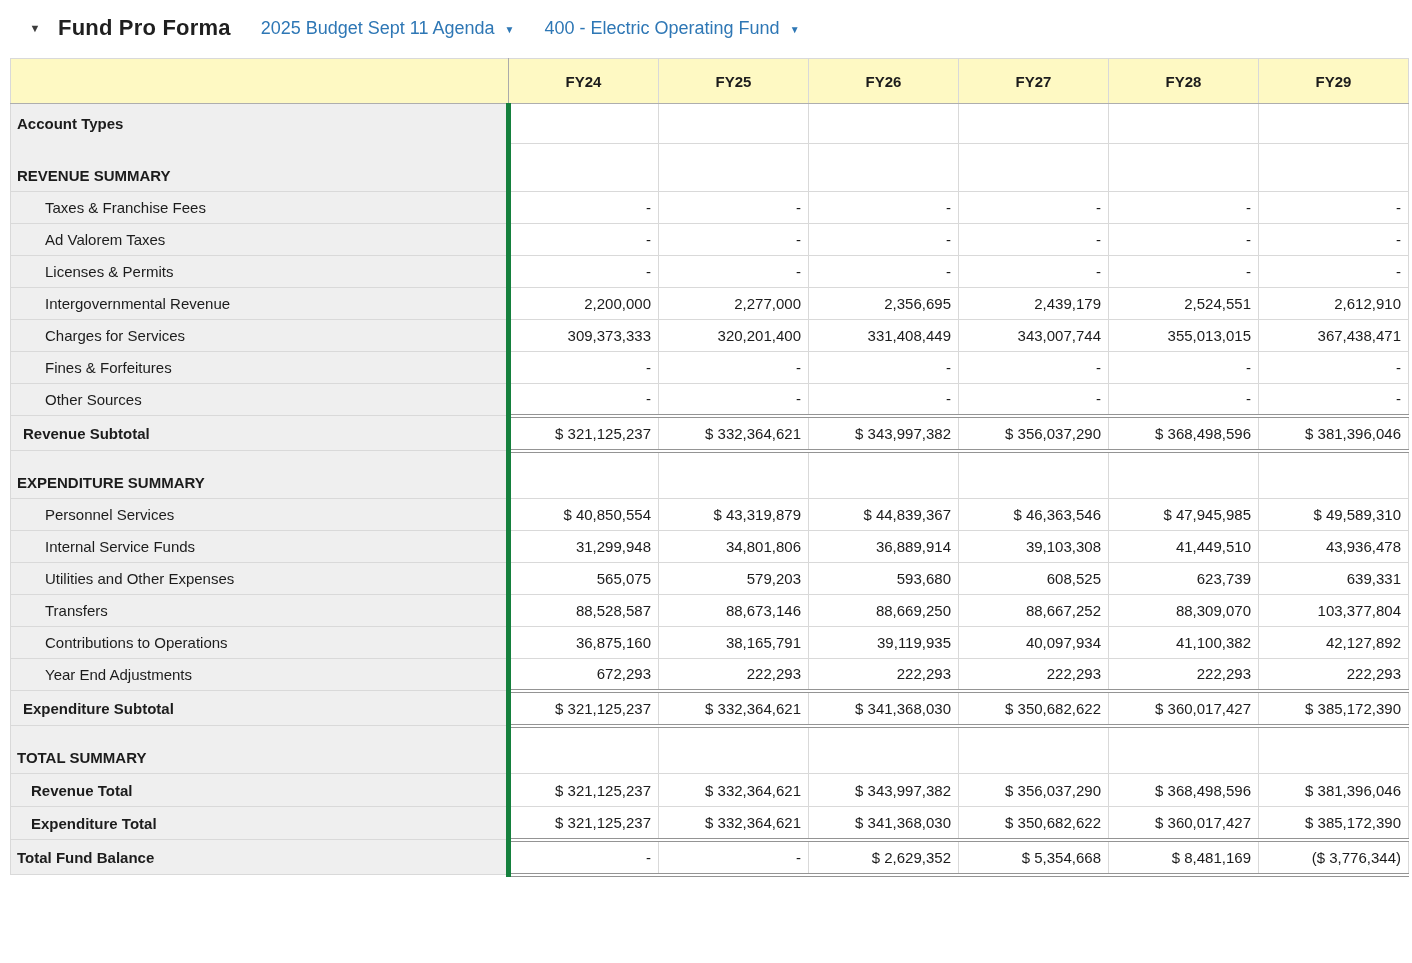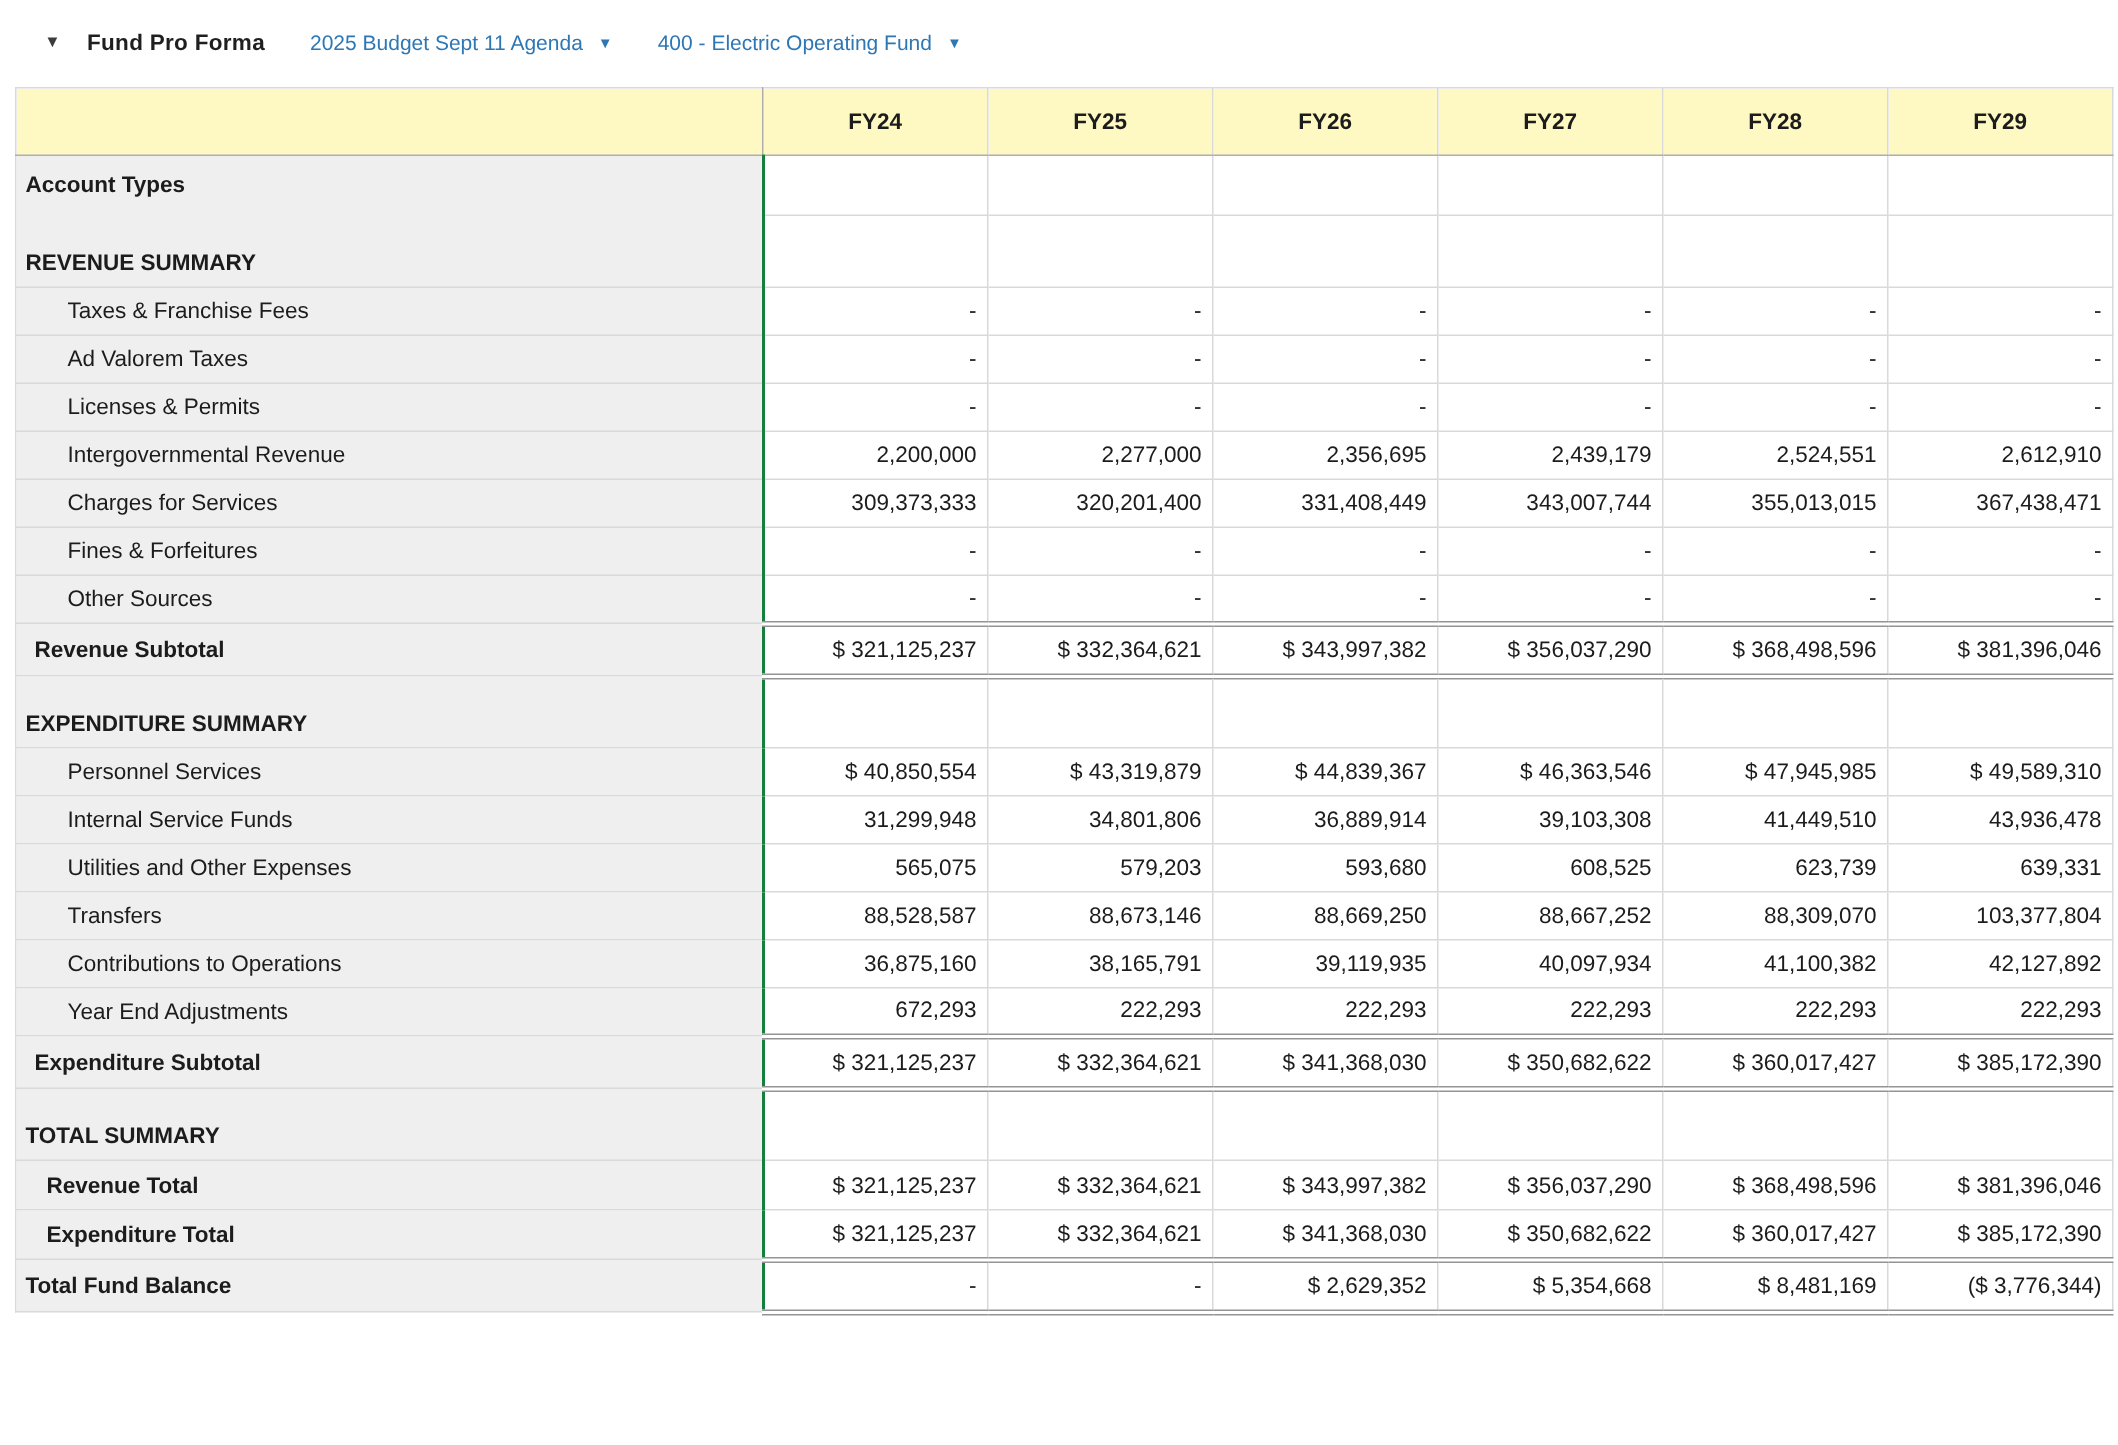--- a/index.html
+++ b/index.html
@@ -3,40 +3,40 @@
 <meta charset="utf-8">
 <style>
   * { box-sizing: border-box; margin: 0; padding: 0; }
   html,body { width:1412px; height:963px; background:#ffffff;
     font-family:"Liberation Sans", sans-serif; color:#1c1c1c; }
 
   
   .topbar { height:50px; display:flex; align-items:center; padding:6px 0 0 24px; }
   .collapse-btn { width:22px; text-align:center; font-size:11px; color:#3c3c3c;
     cursor:pointer; user-select:none; }
-  .title { font-size:15px; font-weight:bold; color:#1f1f1f; margin-left:12px; letter-spacing:.2px; }
+  .title { font-size:22px; font-weight:bold; color:#1f1f1f; margin-left:12px; letter-spacing:.2px; }
   .dropdown { display:flex; align-items:center; margin-left:30px; cursor:pointer; }
-  .dropdown .dd-label { font-size:14px; color:#2e77b5; }
+  .dropdown .dd-label { font-size:18px; color:#2e77b5; }
   .dropdown .dd-caret { font-size:10px; color:#2e77b5; margin-left:10px; padding-top:3px; }
 
   
   table.proforma { border-collapse:collapse; table-layout:fixed;
     margin:8px 0 0 10px; width:1398px; border:1px solid #bdbdbd; }
   col.c-label { width:498px; }
   col.c-val   { width:150px; }
 
   th, td { border:1px solid #d9d9d9; font-size:15px; overflow:hidden; white-space:nowrap; }
 
   thead tr { height:45px; }
   th { background:#fef9c3; font-weight:bold; text-align:center; color:#1c1c1c;
        border-bottom:1px solid #aeaeae; }
   th.corner { border-right:1px solid #ababab; }
 
   td.lbl { background:#efefef; text-align:left; padding-left:6px;
-           border-right:2px solid #15803d; vertical-align:middle; }
+           border-right:5px solid #15803d; vertical-align:middle; }
   td.val { background:#ffffff; text-align:right; padding-right:7px; vertical-align:middle; }
 
   tr.r-acct    { height:40px; }
   tr.r-acct td.lbl { font-weight:bold; border-bottom-style:hidden; }
 
   tr.r-section { height:48px; }
   tr.r-section td.lbl { font-weight:bold; vertical-align:bottom; padding-bottom:7px; }
 
   tr.r-item { height:32px;margin-left:44px; }
   tr.r-item td.lbl { padding-left:34px; }

